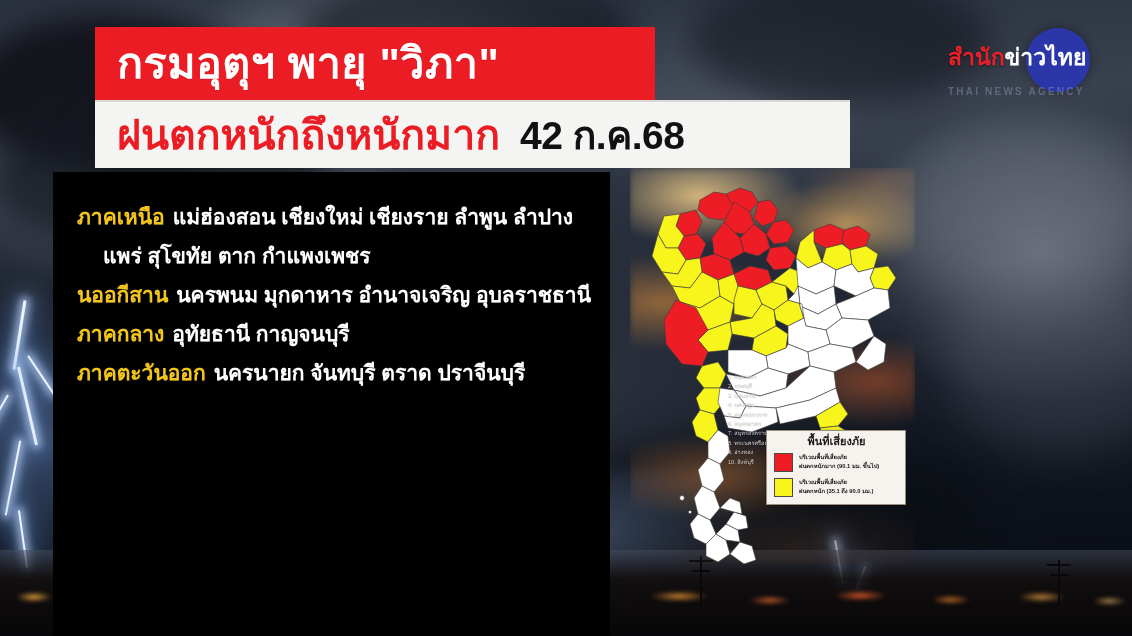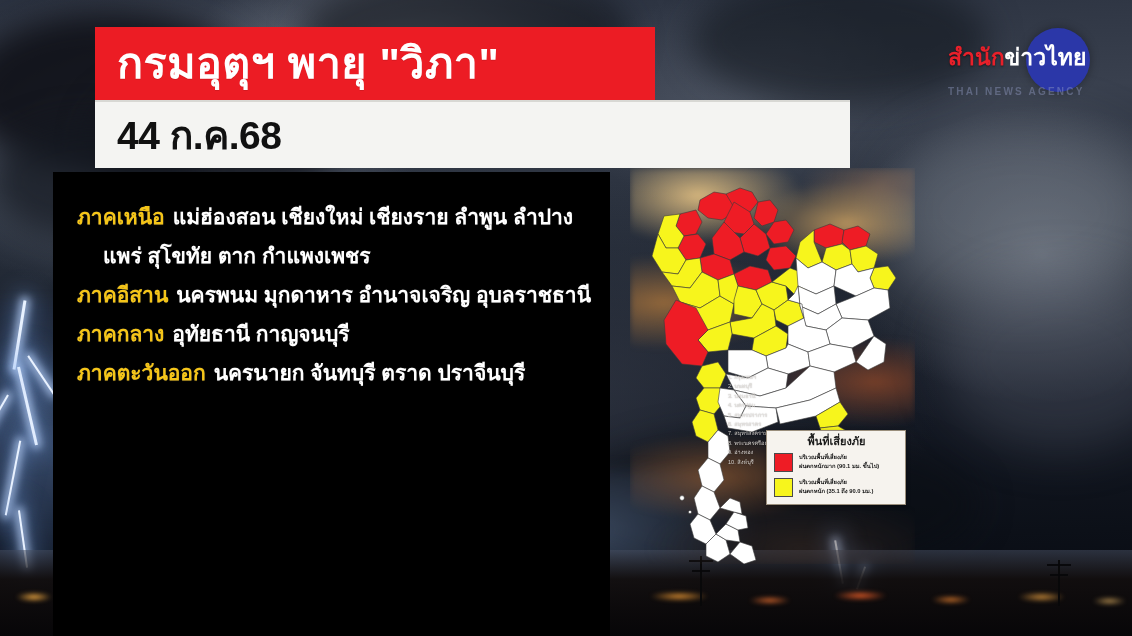--- a/index.html
+++ b/index.html
@@ -348,42 +348,43 @@
   <div class="skyline-lights"></div>
   <div class="pylon" style="left:215px; height:42px;"></div>
   <div class="pylon" style="left:700px; height:50px;"></div>
   <div class="pylon" style="left:1058px; height:46px;"></div>
 
   <div class="banner-red">
     <span class="htext">กรมอุตุฯ พายุ "วิภา"</span>
   </div>
 
   <div class="banner-white">
-    <span class="date">44 ก.ค.68</span>
+    <span class="htext">ฝนตกหนักถึงหนักมาก</span>
+    <span class="date">42 ก.ค.68</span>
   </div>
 
   <div class="logo-wrap">
     <div class="logo-circle"></div>
     <div class="logo-text">
       <span class="l1">สำนัก</span><span class="l2">ข่าวไทย</span>
     </div>
     <div class="logo-sub">THAI NEWS AGENCY</div>
   </div>
 
   <div class="panel-black">
 
     <div class="region-line">
       <span class="rlabel">ภาคเหนือ</span><span class="rprov">แม่ฮ่องสอน เชียงใหม่ เชียงราย ลำพูน ลำปาง</span>
     </div>
     <div class="region-line cont">
       <span class="rprov">แพร่ สุโขทัย ตาก กำแพงเพชร</span>
     </div>
 
     <div class="region-line">
-      <span class="rlabel">ภาคอีสาน</span><span class="rprov">นครพนม มุกดาหาร อำนาจเจริญ อุบลราชธานี</span>
+      <span class="rlabel">นออกีสาน</span><span class="rprov">นครพนม มุกดาหาร อำนาจเจริญ อุบลราชธานี</span>
     </div>
 
     <div class="region-line">
       <span class="rlabel">ภาคกลาง</span><span class="rprov">อุทัยธานี กาญจนบุรี</span>
     </div>
 
     <div class="region-line">
       <span class="rlabel">ภาคตะวันออก</span><span class="rprov">นครนายก จันทบุรี ตราด ปราจีนบุรี</span>
     </div>
 

